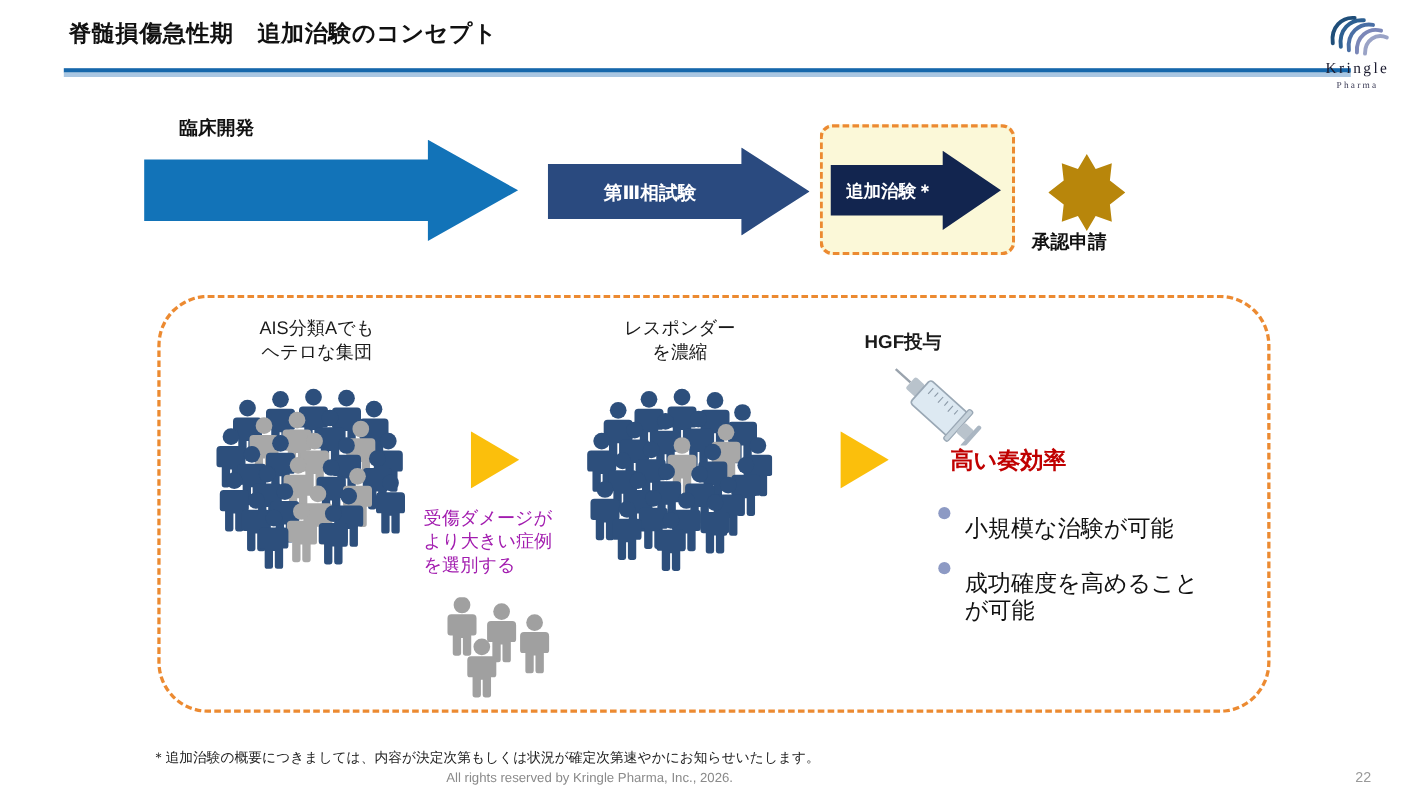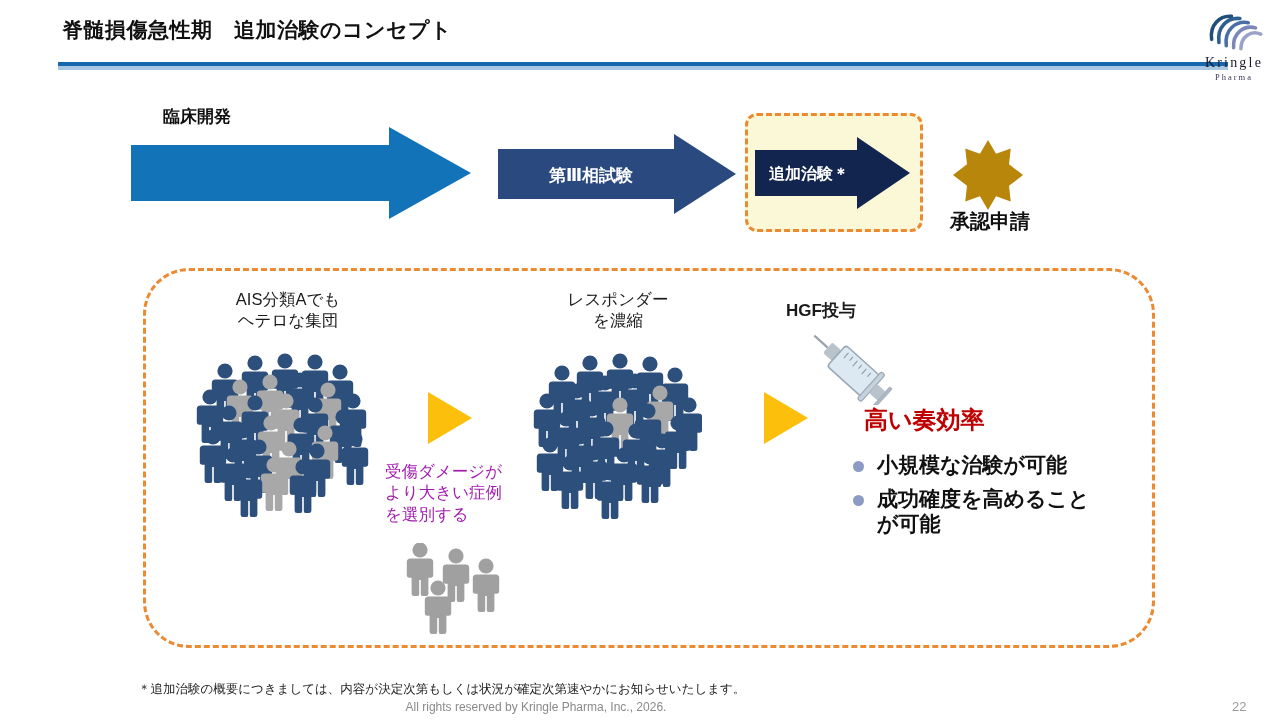--- a/index.html
+++ b/index.html
@@ -49,22 +49,22 @@
   .chev-text {
     position: absolute; color: #ffffff; font-weight: bold; font-size: 17px;
     white-space: nowrap; text-align: center;
   }
   .highlight-box {
     position: absolute; left: 745px; top: 113px; width: 178px; height: 119px;
     background: #fbf8d8; border: 3px dashed #ec8a31; border-radius: 12px;
   }
   .star-wrap { position: absolute; left: 953px; top: 140px; width: 70px; height: 70px; }
   .approval-label {
-    position: absolute; left: 938px; top: 208px; width: 104px; text-align: center;
-    font-size: 20px; font-weight: bold; color: #111111; font-family: Liberation Mono, monospace;
+    position: absolute; left: 938px; top: 208px; width: 104px; 
+    font-size: 17px; font-weight: bold; color: #111111; font-family: Liberation Mono, monospace;
   }
 
   
   .panel {
     position: absolute; left: 143px; top: 268px; width: 1012px; height: 380px;
     border: 3px dashed #ec8a31; border-radius: 46px;
   }
 
   .cap {
     position: absolute; font-size: 16.5px; color: #1a1a1a; line-height: 1.28;
@@ -83,31 +83,32 @@
   .crowd-b { position: absolute; left: 532px; top: 352px; width: 170px; height: 172px; }
   .small-group { position: absolute; left: 398px; top: 543px; width: 112px; height: 100px; }
   .syringe { position: absolute; left: 795px; top: 325px; width: 104px; height: 80px; }
 
   .tri { position: absolute; }
   .tri-1 { left: 428px; top: 392px; }
   .tri-2 { left: 764px; top: 392px; }
 
   .headline {
     position: absolute; left: 864px; top: 404px;
-    font-size: 24px; font-weight: bold; color: #c00000; white-space: nowrap;
+    font-size: 21px; font-weight: bold; color: #c00000; white-space: nowrap;
   }
   .bullets { position: absolute; left: 853px; top: 452px; width: 300px; }
   .bullet-row { display: flex; align-items: flex-start; margin-bottom: 8px; }
   .bullet-dot {
     width: 11px; height: 11px; border-radius: 50%; background: #8d9ac4;
     flex: 0 0 11px; margin-top: 9px; margin-right: 13px;
   }
   .bullet-text {
-    font-size: 21px; font-weight: bold; color: #111111; line-height: 1.22;
+    font-size: 21px; font-weight: normal; color: #111111; line-height: 1.22;
     white-space: pre-line;
+    margin-top: 16px;
   }
 
   
   .footnote {
     position: absolute; left: 138px; top: 681px;
     font-size: 12.5px; color: #222222; white-space: nowrap;
   }
   .copyright {
     position: absolute; left: 0; top: 700px; width: 1072px; text-align: center;
     font-size: 12px; color: #8a8a8a;

